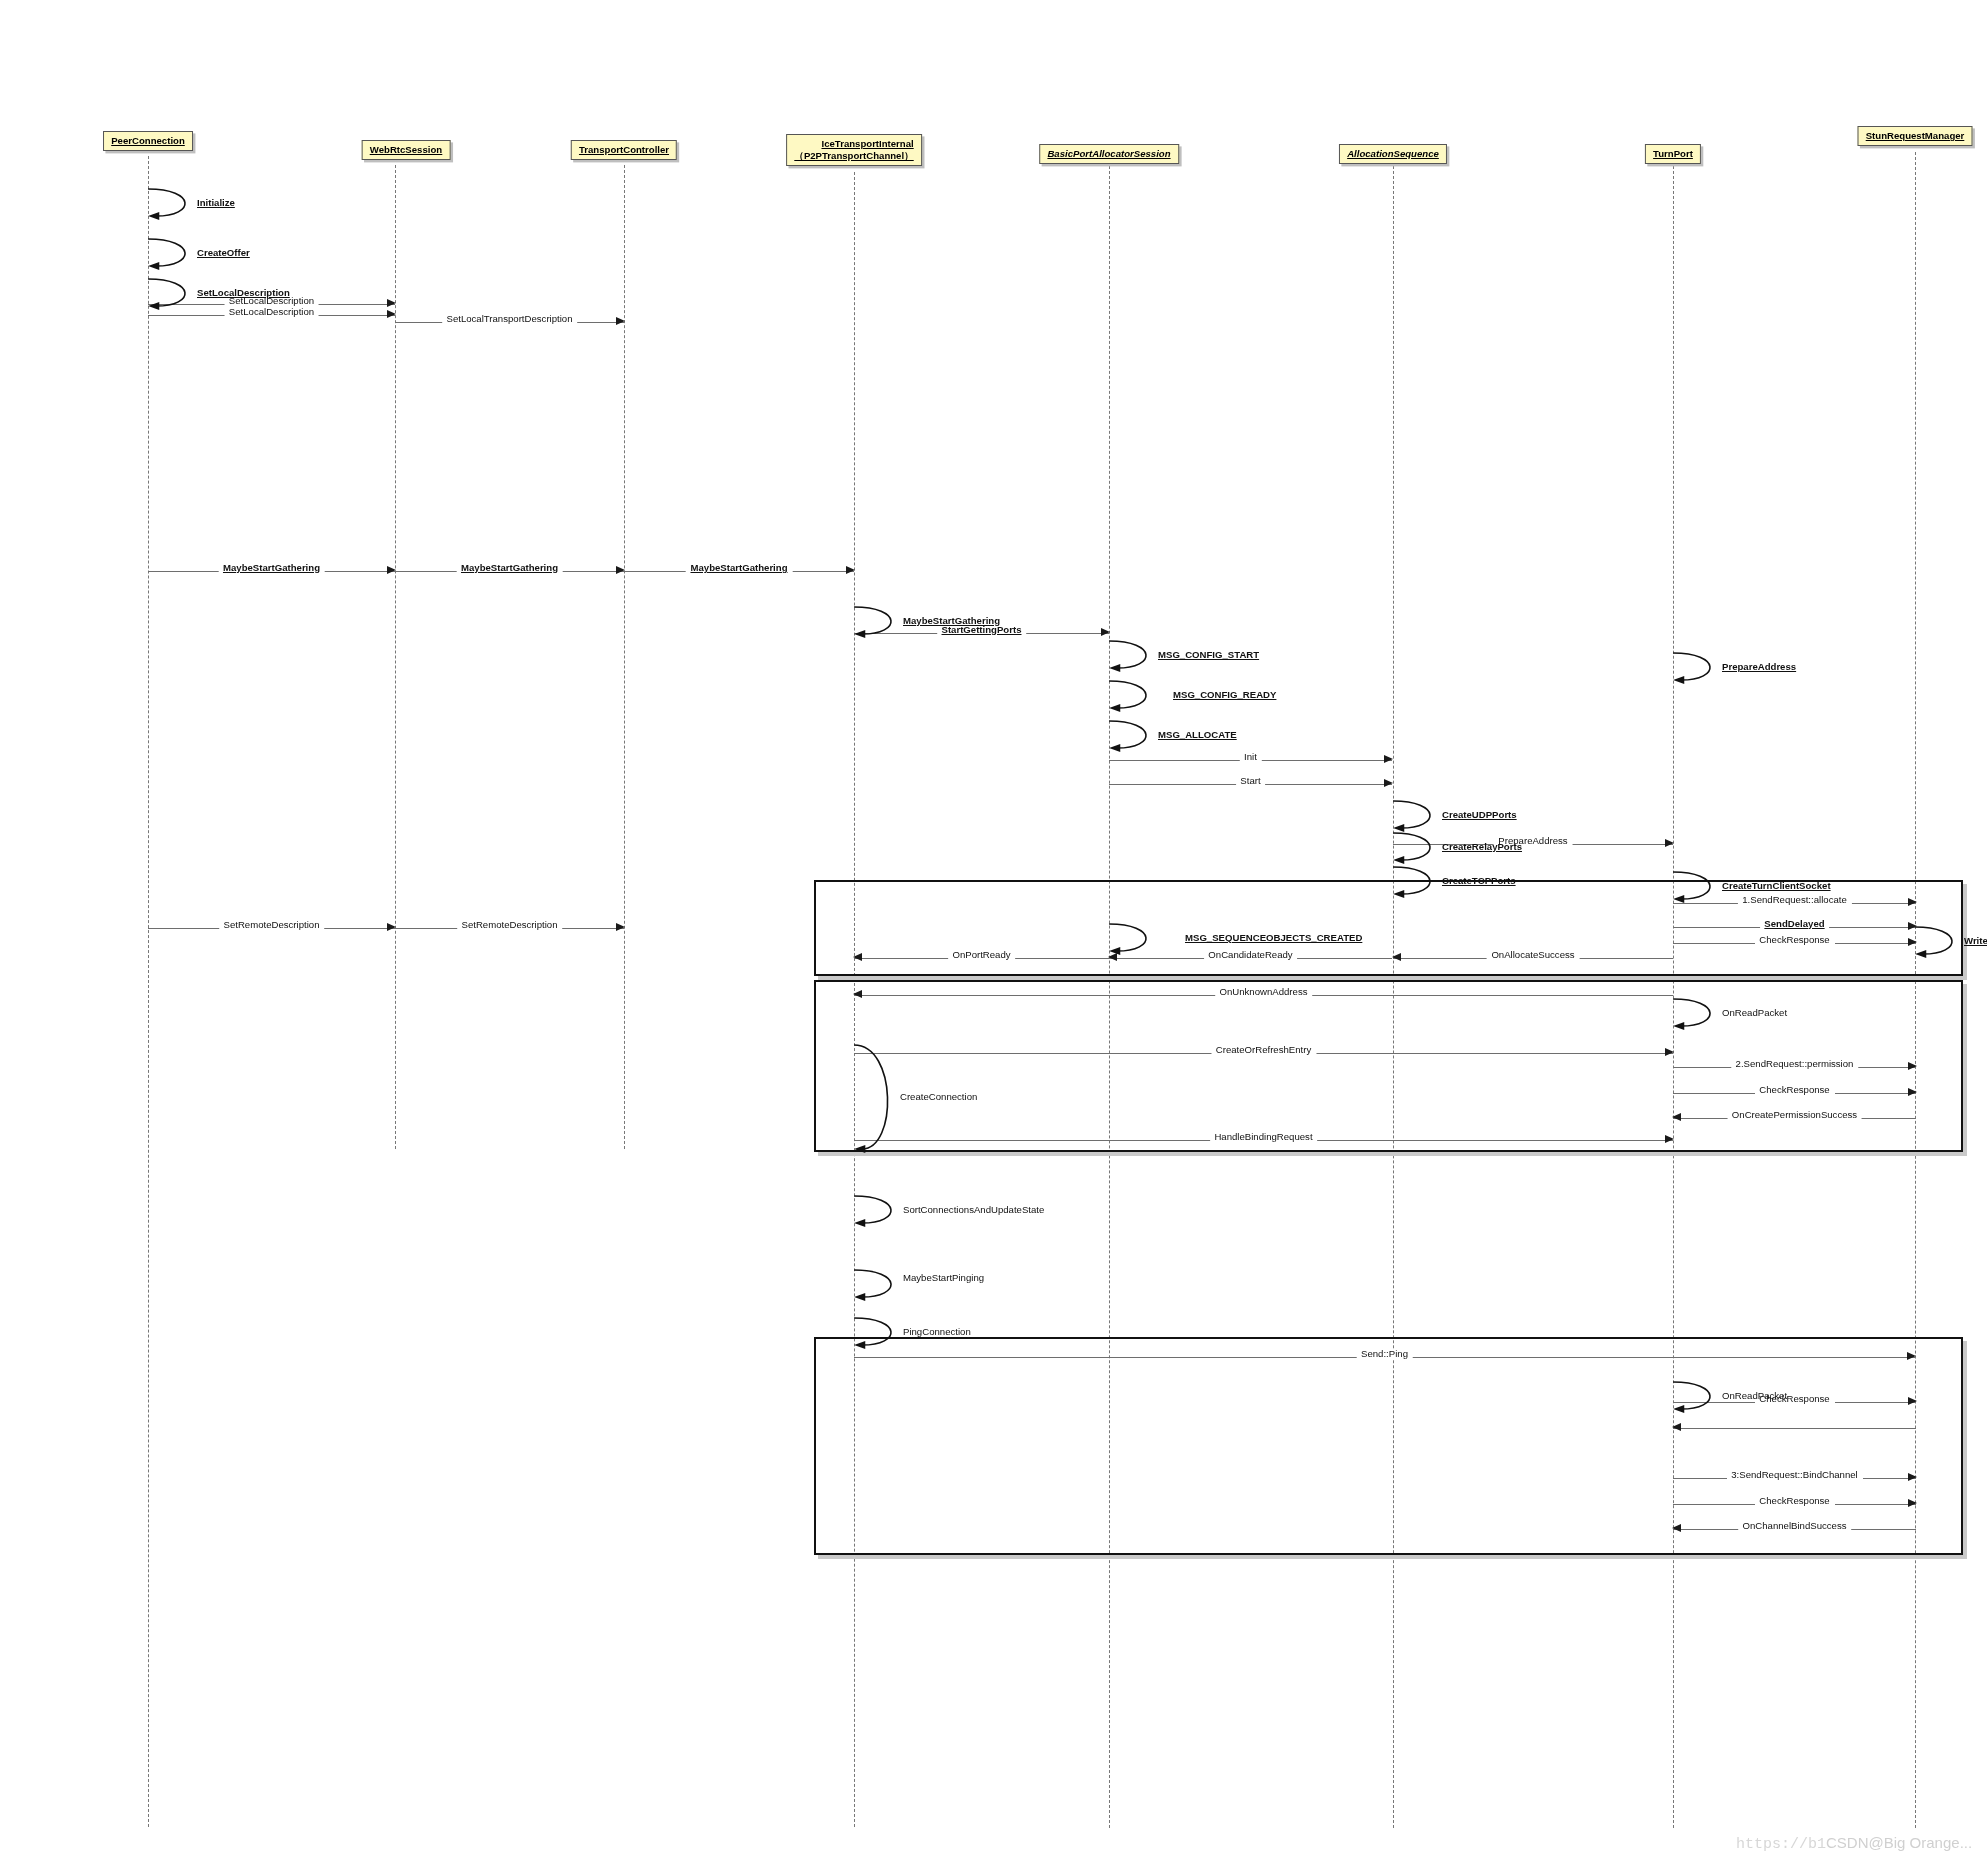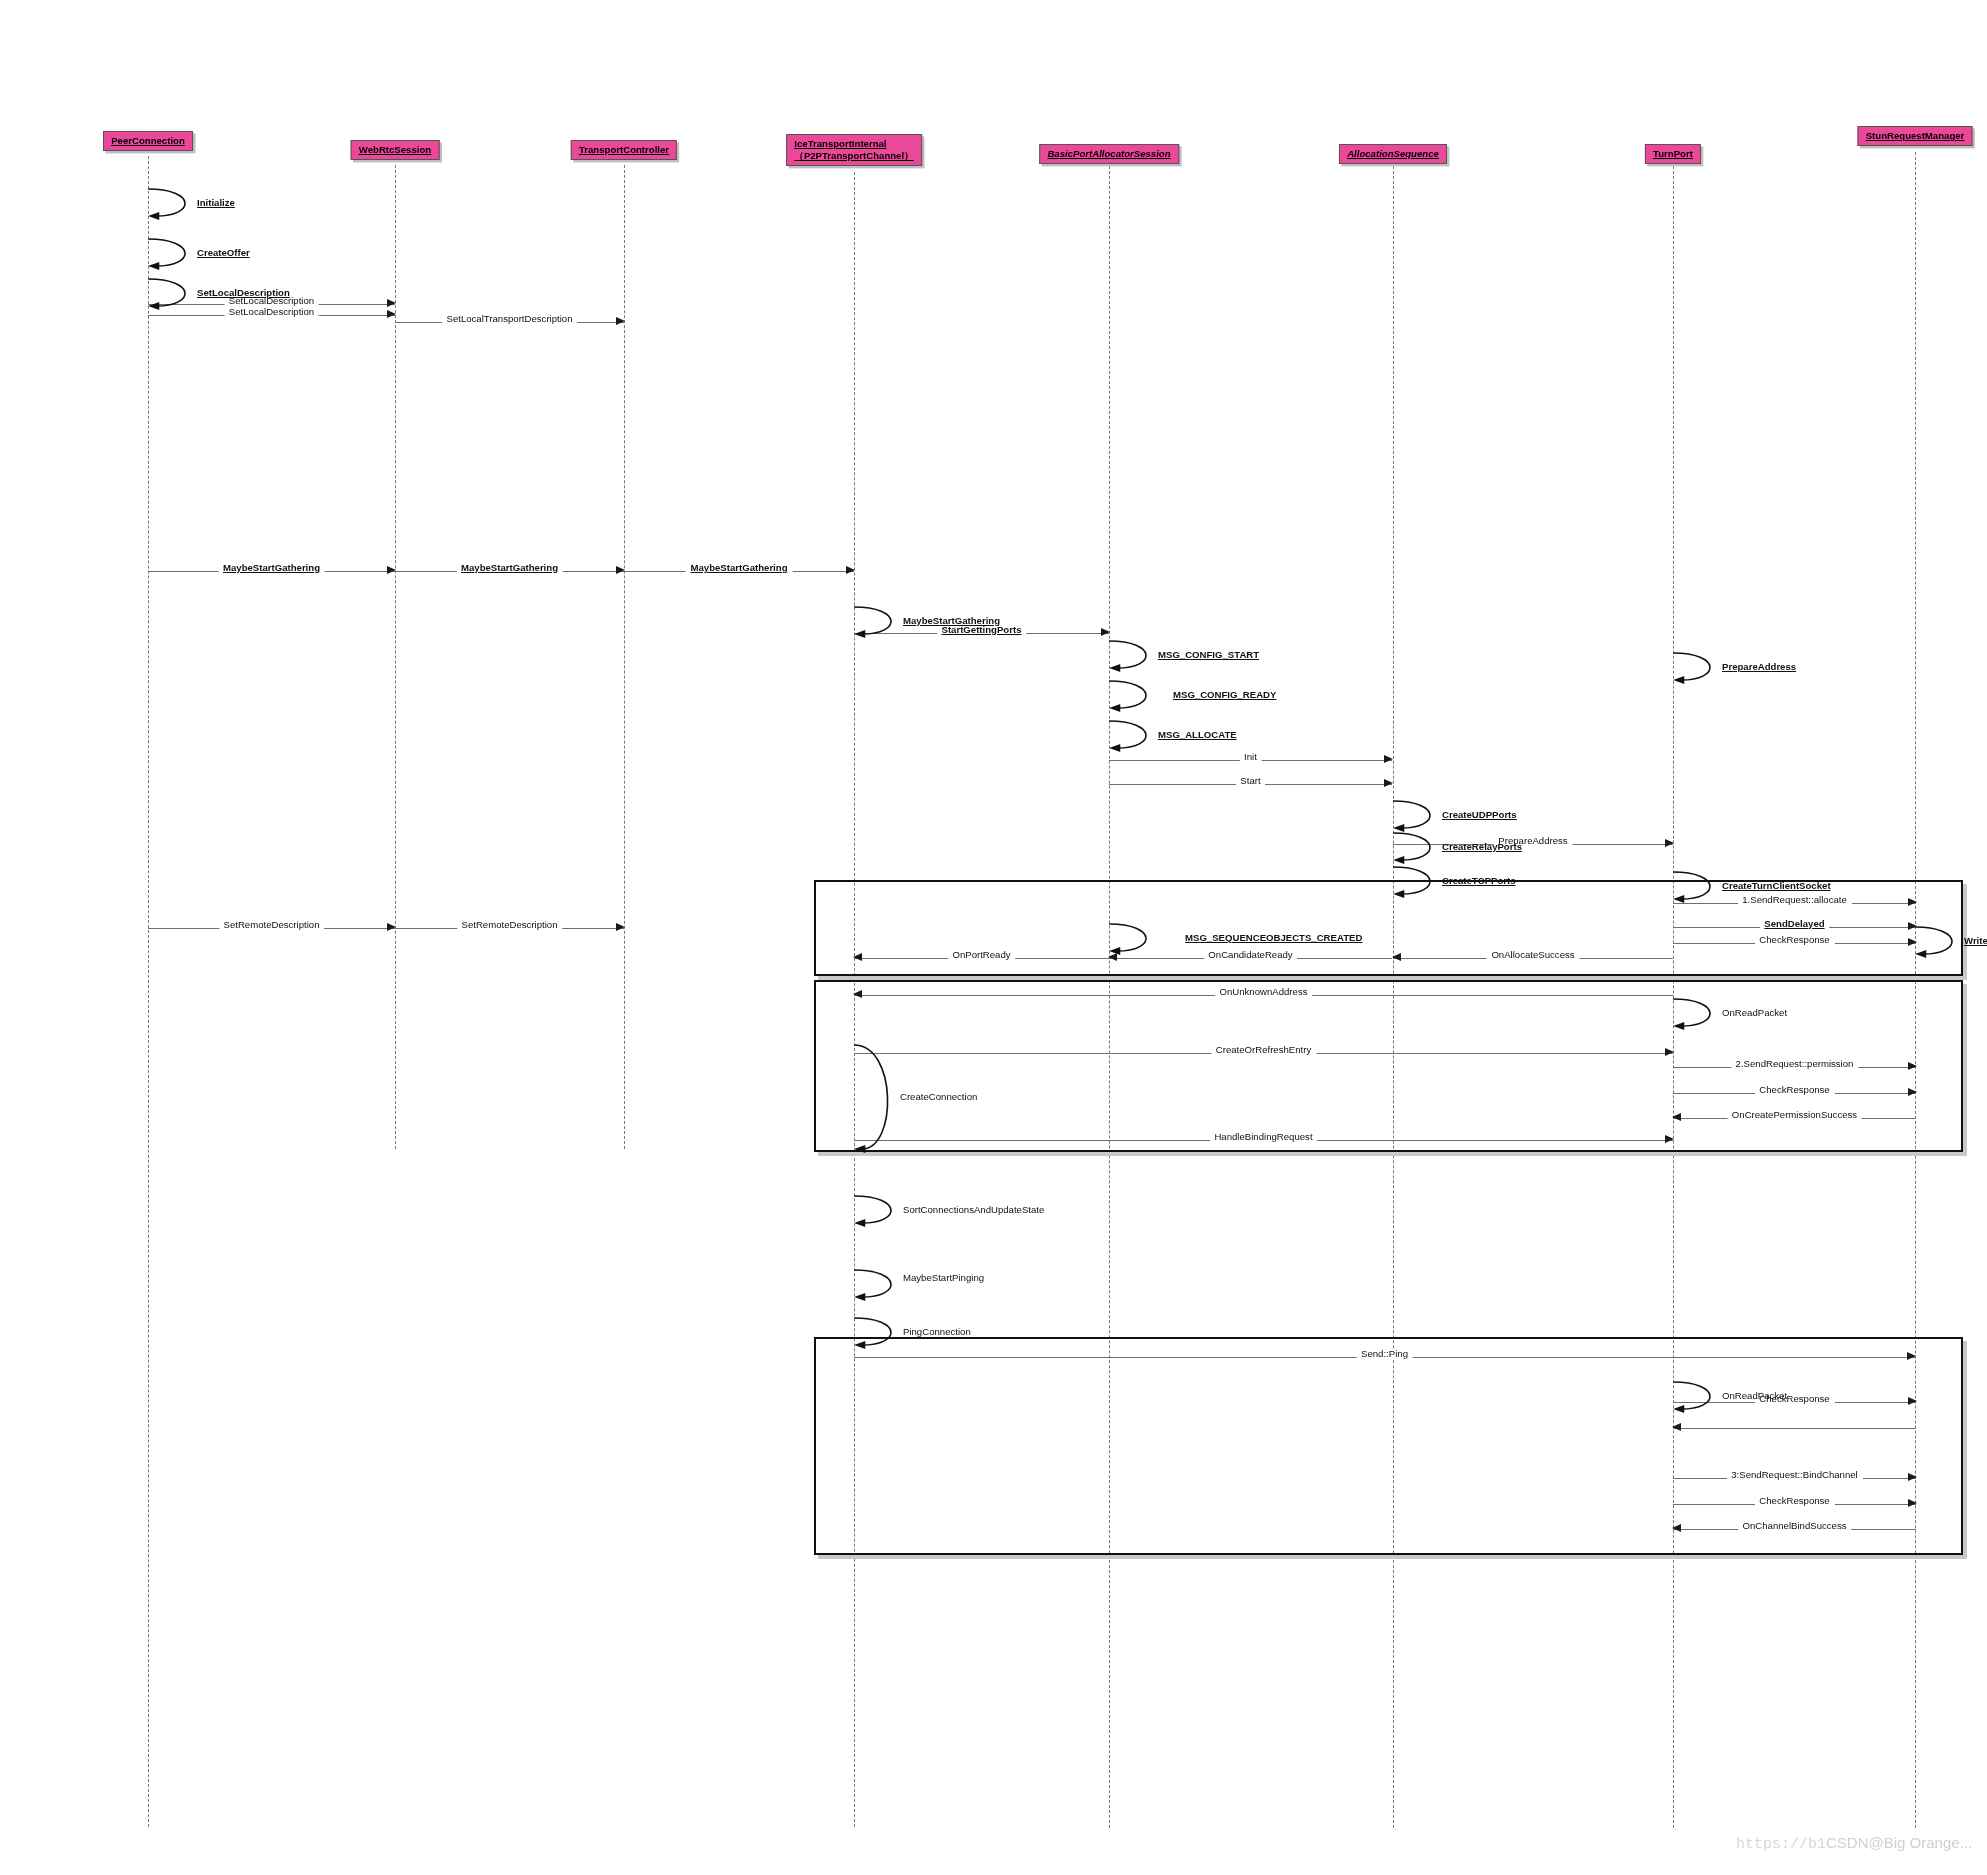--- a/index.html
+++ b/index.html
@@ -2,23 +2,23 @@
 <html style="font-size:12.8px"><head>
 <meta charset="utf-8">
 <style>
   html,body{margin:0;padding:0;background:#ffffff;}
   body{font-family:"Liberation Sans",sans-serif;}
   #canvas{position:relative;width:1987px;height:1875px;background:#fff;overflow:hidden;}
 
   
   .lifeline{position:absolute;width:0;border-left:1.6px dashed #777;}
   .ll-head{position:absolute;transform:translateX(-50%);
-           border:1.6px solid #555;background:#ec4899;
+           border:1.6px solid #555;background:#fef9c3;
            box-shadow:2.4px 2.4px 0 #bfbfbf;
-           padding:3.2px 7.2px;text-align:left;white-space:nowrap;}
+           padding:3.2px 7.2px;text-align:right;white-space:nowrap;}
   .ll-head span{display:block;font-size:9.6px;font-weight:bold;color:#000;
                 text-decoration:underline;line-height:1.25;}
 
   
   .msg{position:absolute;height:0;}
   .msg .shaft{position:absolute;left:0;top:0;width:100%;height:0;
               border-top:1.6px solid #6e6e6e;}
   .msg .head{position:absolute;top:-4.8px;width:0;height:0;
              border-top:4.8px solid transparent;border-bottom:4.8px solid transparent;}
   .msg.r .head{right:-0.8px;border-left:9.6px solid #1a1a1a;}
@@ -45,21 +45,21 @@
 </style>
 </head>
 <body>
 
 <div id="canvas">
     <div class="lifeline" style="left: 148px; top: 156px; height: 1671px;"></div>
     <div class="ll-head" style="left: 148px; top: 131px;">
       <span>PeerConnection</span>
     </div>
     <div class="lifeline" style="left: 395px; top: 165px; height: 984px;"></div>
-    <div class="ll-head" style="left: 395px; top: 140px; text-decoration: underline;">
+    <div class="ll-head" style="left: 406px; top: 140px; text-decoration: underline;">
       <span>WebRtcSession</span>
     </div>
     <div class="lifeline" style="left: 624px; top: 165px; height: 984px;"></div>
     <div class="ll-head" style="left: 624px; top: 140px;">
       <span>TransportController</span>
     </div>
     <div class="lifeline" style="left: 854px; top: 172px; height: 1655px;"></div>
     <div class="ll-head" style="left: 854px; top: 134px;">
       <span>IceTransportInternal</span>
       <span>（P2PTransportChannel）</span>

